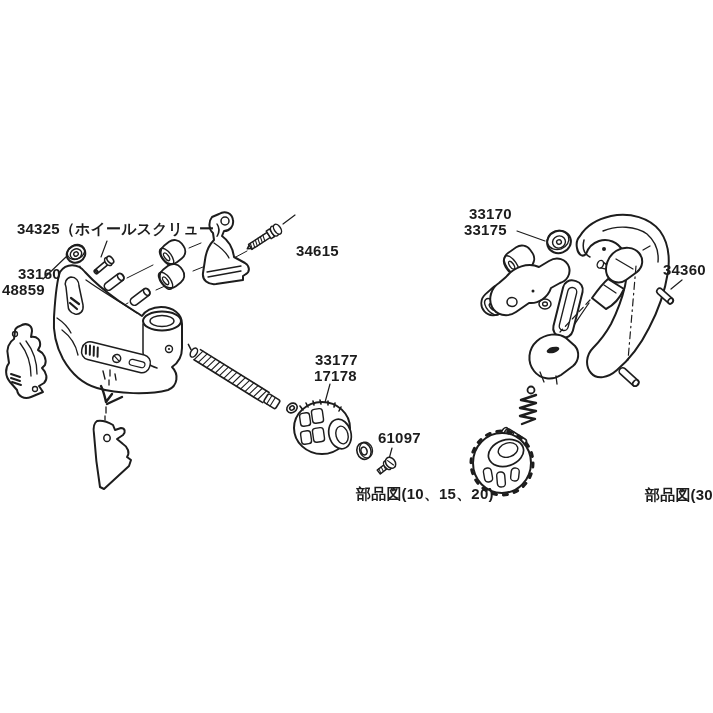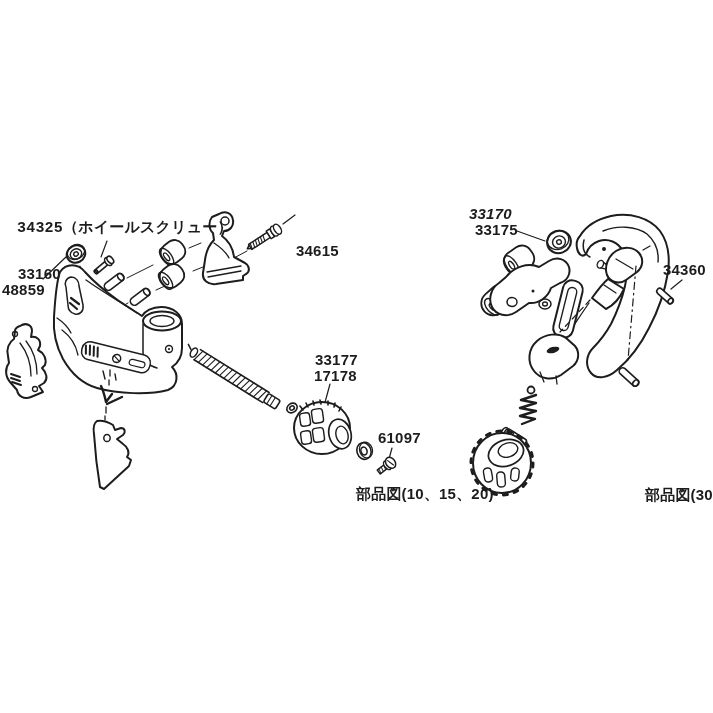--- a/index.html
+++ b/index.html
@@ -282,28 +282,28 @@
         <ellipse cx="502" cy="463" rx="31" ry="32" stroke-width="3" stroke-dasharray="4 7"></ellipse>
         <ellipse cx="506" cy="453" rx="18" ry="13" transform="rotate(-18 506 453)" stroke-width="1.7"></ellipse>
         <ellipse cx="508" cy="450" rx="10" ry="7" transform="rotate(-18 508 450)" stroke-width="1.4"></ellipse>
         <rect x="484" y="468" width="8" height="14" rx="3.5" stroke-width="1.4" fill="#ffffff" transform="rotate(-10 488 475)"></rect>
         <rect x="497" y="472" width="8" height="15" rx="3.5" stroke-width="1.4" fill="#ffffff" transform="rotate(-5 501 479)"></rect>
         <rect x="511" y="468" width="8" height="13" rx="3.5" stroke-width="1.4" fill="#ffffff" transform="rotate(6 515 474)"></rect>
       </g>
     </g>
   </svg>
 
-  <div class="plabel" style="left:17px;top:221px;font-family:Liberation Mono, monospace;">34325（ホイールスクリュー）</div>
+  <div class="plabel" style="left:17px;top:221px;">34325（ホイールスクリュー）</div>
   <div class="plabel" style="left:18px;top:266px;">33160</div>
   <div class="plabel" style="left:2px;top:282px;">48859</div>
   <div class="plabel" style="left:296px;top:205px;margin-top:38px;">34615</div>
   <div class="plabel" style="left:315px;top:352px;">33177</div>
   <div class="plabel" style="left:314px;top:368px;">17178</div>
   <div class="plabel" style="left:378px;top:430px;text-align:right;">61097</div>
 
-  <div class="plabel" style="left:469px;top:206px;font-style:italic;">33170</div>
-  <div class="plabel" style="left:475px;top:222px;text-align:right;">33175</div>
+  <div class="plabel" style="left:469px;top:206px;">33170</div>
+  <div class="plabel" style="left:464px;top:222px;text-align:right;">33175</div>
   <div class="plabel" style="left:663px;top:262px;">34360</div>
 
   <div class="plabel caption" style="left:308px;top:486px;margin-left:48px;">部品図(10、15、20)</div>
   <div class="plabel caption" style="left:645px;top:487px;">部品図(30)</div>
 
 </div>
 
 </body></html>

